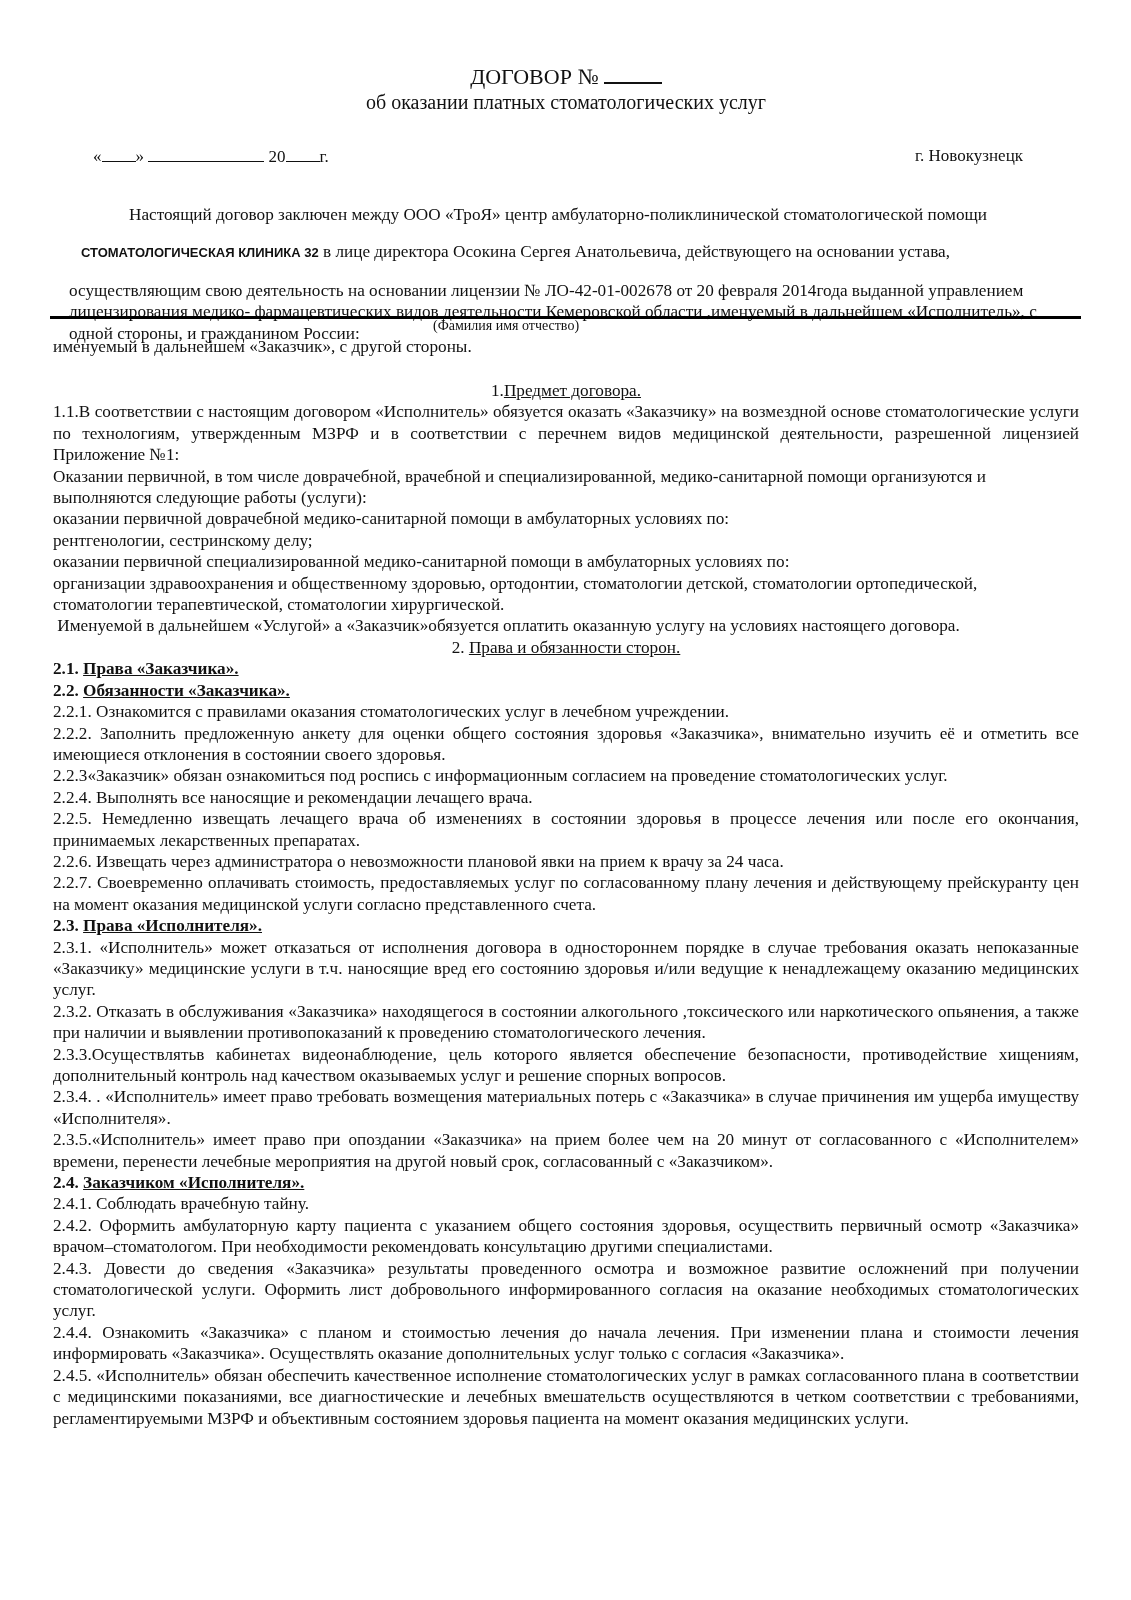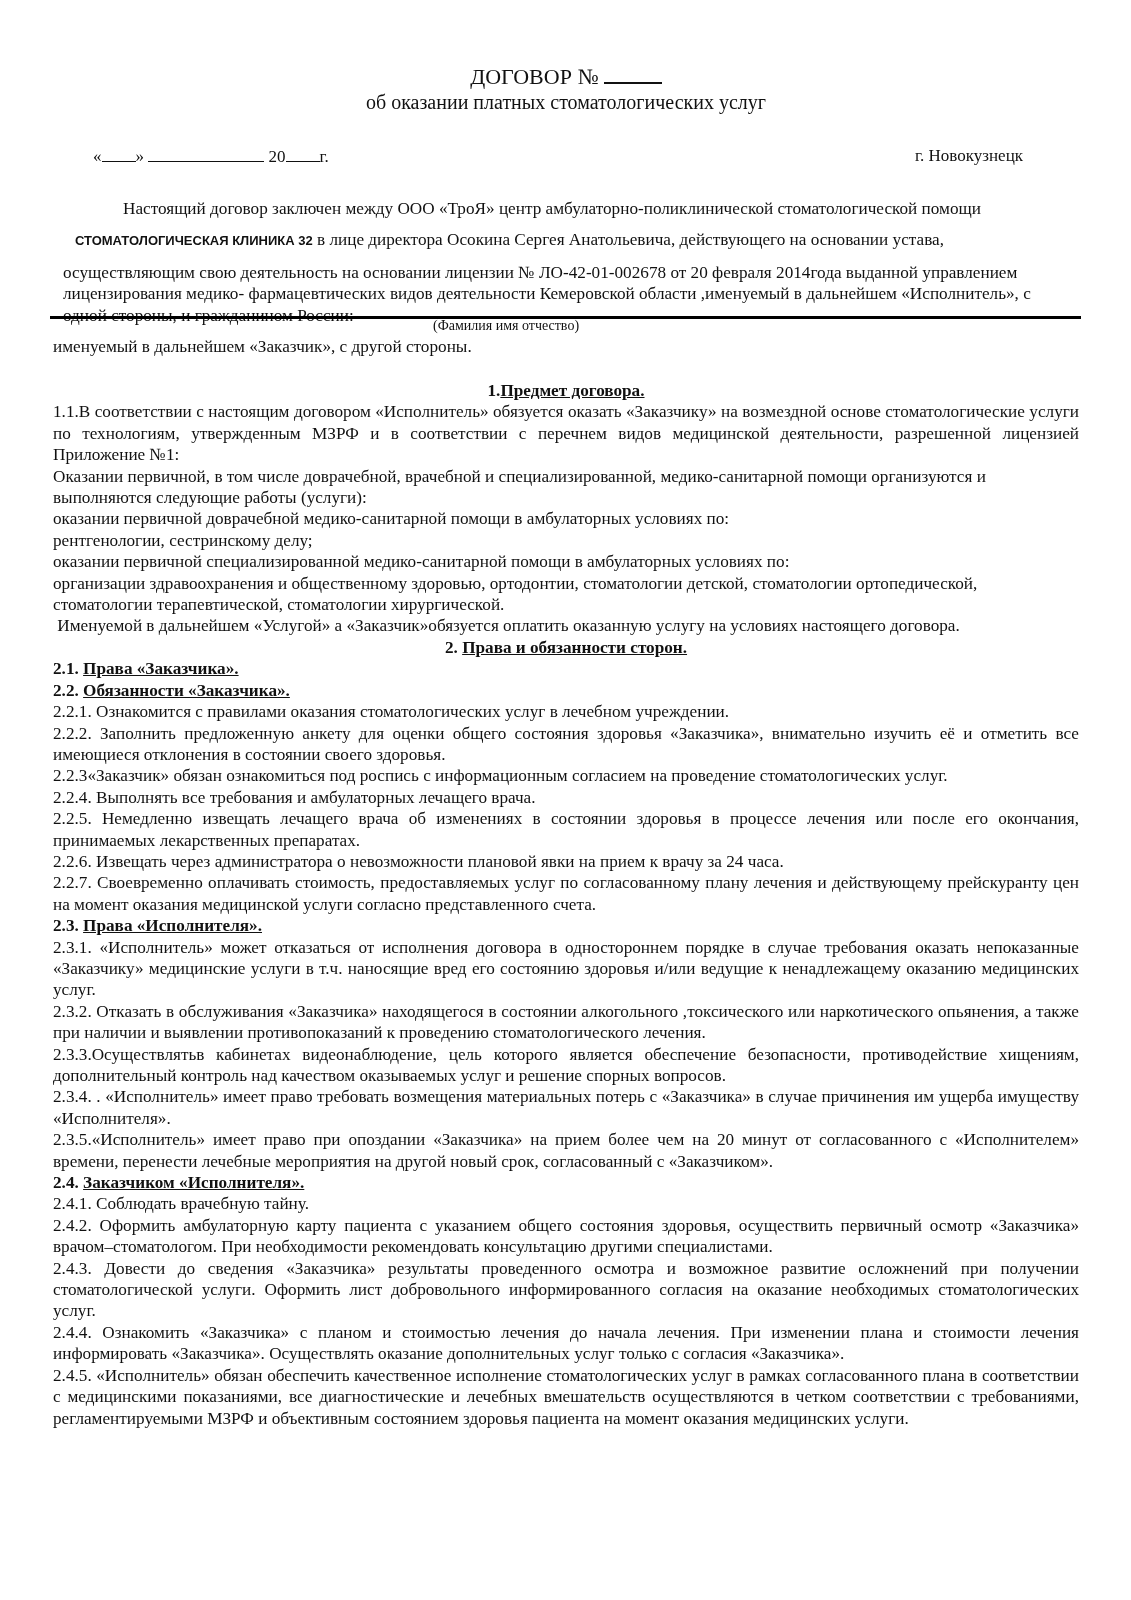--- a/index.html
+++ b/index.html
@@ -6,30 +6,30 @@
   body { width: 1131px; height: 1600px; position: relative; overflow: hidden; color: #111; }
   .page { position: absolute; left: 53px; top: 0; width: 1026px; font-family: "Liberation Serif", serif; font-size: 17.2px; line-height: 21.4px; }
   .title { position: absolute; left: 0; width: 1026px; text-align: center; font-weight: normal; }
   .t1 { top: 64px; font-size: 22px; }
   .t2 { top: 92px; font-size: 20px; }
   .num-blank { display: inline-block; width: 58px; border-bottom: 2px solid #111; height: 18px; vertical-align: baseline; }
   .dateline { position: absolute; top: 145px; left: 40px; width: 930px; font-size: 17px; }
   .dateline .city { position: absolute; right: 0; top: 0; }
   .blank { display: inline-block; border-bottom: 1px solid #111; height: 16px; vertical-align: baseline; }
   .preamble { position: absolute; top: 188px; left: 0; width: 1026px; }
-  .preamble p { margin: 10px; }
+  .preamble p { margin: 16px; }
   .indent { text-indent: 60px; }
   .clinic { font-family: "Liberation Sans", sans-serif; font-weight: bold; font-size: 13px; margin-left: 12px; }
   .sigline { position: absolute; top: 316px; left: -3px; width: 1031px; border-top: 3px solid #000; }
   .siglabel { position: absolute; top: 320px; left: 380px; font-size: 14px; line-height: 12px; }
   .after-sig { position: absolute; top: 336px; left: 0; }
   .body { position: absolute; top: 380px; left: 0; width: 1026px; }
   .body p { margin: 0; }
   .j { text-align: justify; text-align-last: left; }
-  .sec-title { text-align: center; font-weight: bold; }
+  .sec-title { text-align: center; font-weight: normal; }
   .sec-title u { text-decoration: underline; }
   .sub { font-weight: bold; margin-left: 2px; }
   .sub u { text-decoration: underline; }
 </style>
 </head>
 <body>
 
 <div class="page">
 
   <div class="title t1">
@@ -67,21 +67,21 @@
     <p style="white-space:pre-wrap"> Именуемой в дальнейшем «Услугой» а «Заказчик»обязуется оплатить оказанную услугу на условиях настоящего договора.</p>
 
     <p class="sec-title"><span>2. </span><u>Права и обязанности сторон.</u></p>
 
     <p class="sub"><span>2.1. </span><u>Права «Заказчика».</u></p>
 
     <p class="sub"><span>2.2. </span><u>Обязанности «Заказчика».</u></p>
     <p class="j">2.2.1. Ознакомится с правилами оказания стоматологических  услуг в лечебном учреждении.</p>
     <p class="j">2.2.2. Заполнить предложенную анкету для оценки общего состояния здоровья «Заказчика», внимательно изучить её и отметить все имеющиеся отклонения в состоянии своего здоровья.</p>
     <p class="j">2.2.3«Заказчик» обязан ознакомиться под роспись с информационным согласием на проведение стоматологических услуг.</p>
-    <p class="j">2.2.4. Выполнять все требования и амбулаторных лечащего врача.</p>
+    <p class="j">2.2.4. Выполнять все наносящие и рекомендации лечащего врача.</p>
     <p class="j">2.2.5. Немедленно извещать лечащего врача об изменениях в состоянии здоровья в процессе лечения или после его окончания, принимаемых лекарственных препаратах.</p>
     <p class="j">2.2.6. Извещать через администратора о невозможности плановой явки на прием к врачу за 24 часа.</p>
     <p class="j">2.2.7. Своевременно оплачивать стоимость, предоставляемых услуг по согласованному плану лечения и действующему прейскуранту цен на момент оказания медицинской услуги согласно представленного счета.</p>
 
     <p class="sub"><span>2.3. </span><u>Права «Исполнителя».</u></p>
     <p class="j">2.3.1. «Исполнитель» может отказаться от исполнения договора в одностороннем порядке в случае требования оказать непоказанные «Заказчику» медицинские услуги в т.ч. наносящие вред его состоянию здоровья и/или ведущие к ненадлежащему оказанию медицинских услуг.</p>
     <p class="j">2.3.2. Отказать в обслуживания «Заказчика»  находящегося в состоянии алкогольного ,токсического или наркотического опьянения, а также при наличии и выявлении противопоказаний к проведению стоматологического лечения.</p>
     <p class="j">2.3.3.Осуществлятьв кабинетах видеонаблюдение, цель которого является обеспечение безопасности, противодействие хищениям, дополнительный контроль над качеством оказываемых услуг и решение спорных вопросов.</p>
     <p class="j">2.3.4. . «Исполнитель» имеет право требовать возмещения материальных потерь с «Заказчика» в случае причинения им ущерба имуществу «Исполнителя».</p>
     <p class="j">2.3.5.«Исполнитель» имеет право при опоздании «Заказчика» на прием более чем на 20 минут от согласованного с «Исполнителем» времени, перенести лечебные мероприятия на другой новый срок, согласованный с «Заказчиком».</p>

